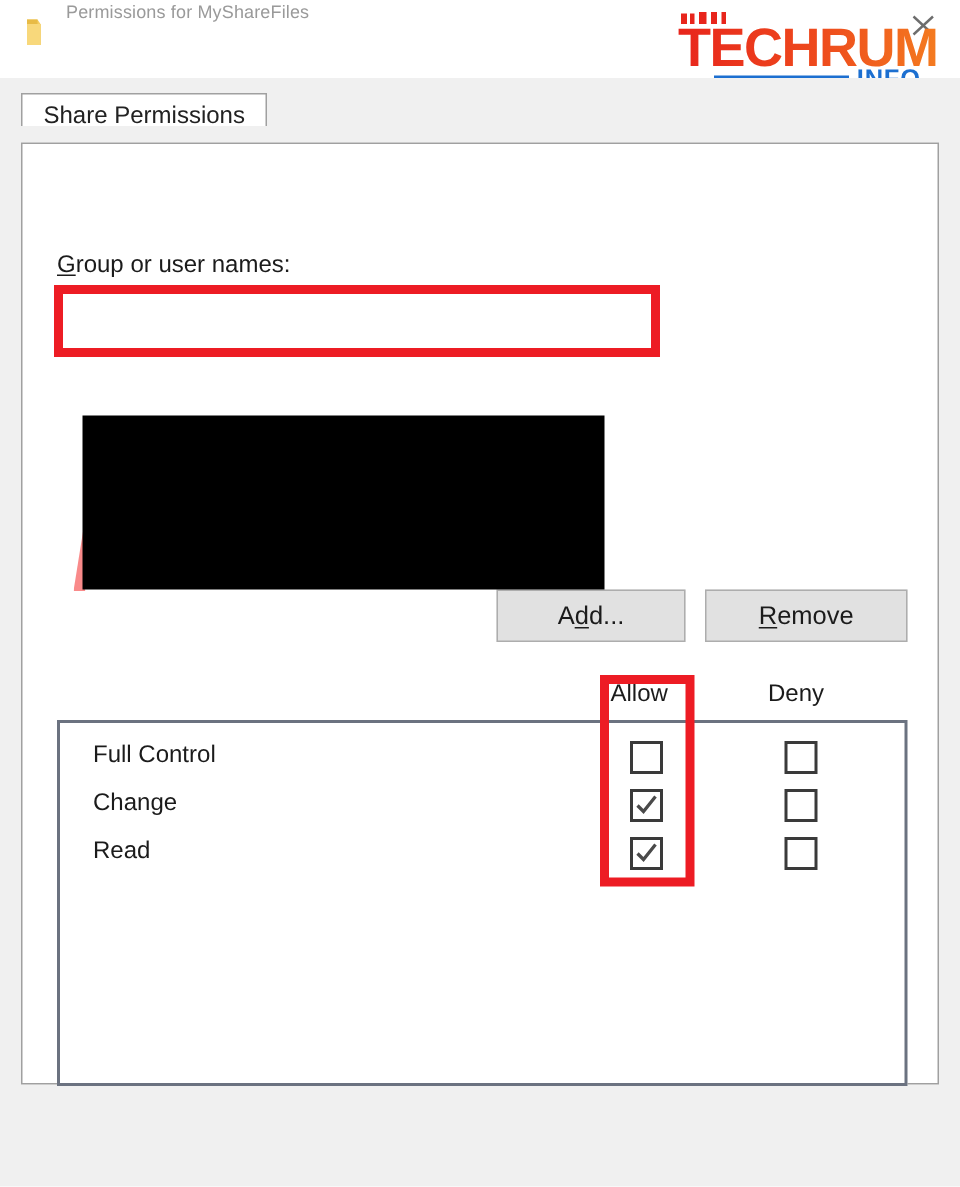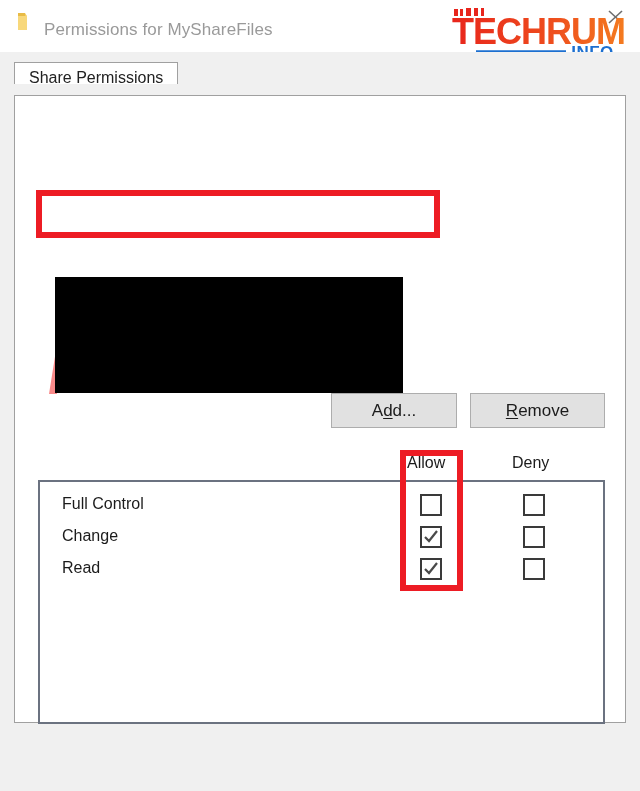--- a/index.html
+++ b/index.html
@@ -31,22 +31,22 @@
     width: 640px; height: 52px;
     background: #ffffff;
   }
   #folder-icon {
     position: absolute;
     left: 16px; top: 12px;
     width: 18px; height: 20px;
   }
   #title-text {
     position: absolute;
-    left: 44px; top: 20px;
-    font-size: 17px;
+    left: 44px; top: 1px;
+    font-size: 12px;
     color: #9a9a9a;
     letter-spacing: 0.1px;
     white-space: nowrap;
   }
   #close-btn {
     position: absolute;
     right: 8px; top: 4px;
     width: 34px; height: 26px;
     cursor: default;
   }
@@ -280,20 +280,21 @@
   </div>
 
   <div id="dialog-body">
 
     <div id="tabstrip">
       <div class="tab">Share Permissions</div>
     </div>
 
     <div id="tabpage"></div>
 
+    <div class="label" id="lbl-group"><u>G</u><span>roup or user names:</span></div>
 
 
     <div id="redaction-arrow"></div>
     <div id="redaction"></div>
 
     <div class="btn" id="btn-add">
         <span>A</span>
         <u>d</u>
         <span>d...</span>
       </div>

